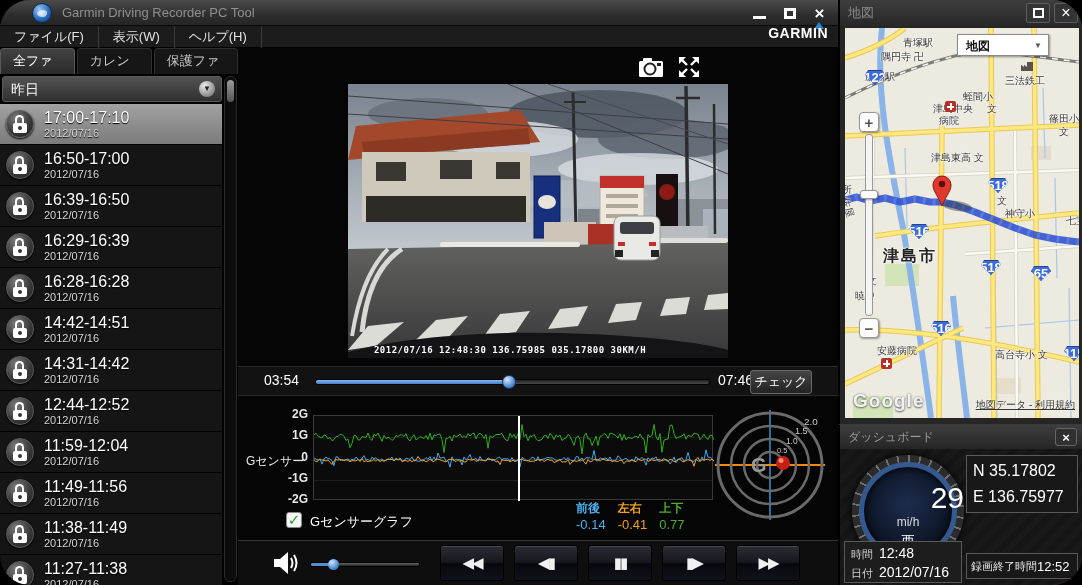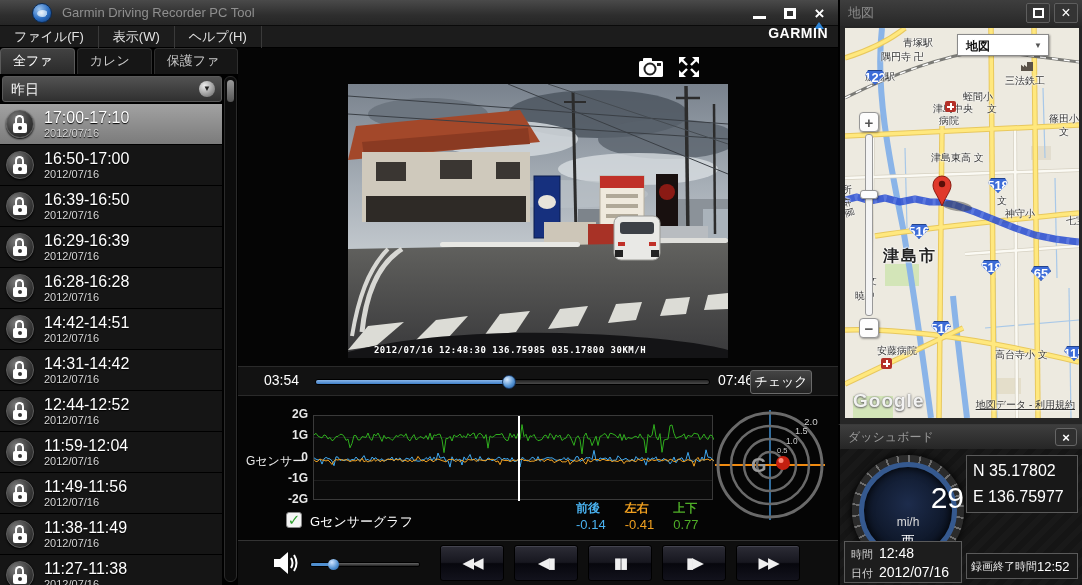--- a/index.html
+++ b/index.html
@@ -1,17 +1,17 @@
 <!DOCTYPE html>
 <html><head>
 <meta charset="utf-8">
 <style>
   html,body{margin:0;padding:0;background:#000;}
   *{box-sizing:border-box;font-family:"Liberation Sans","DejaVu Sans",sans-serif;}
-  #root{position:relative;width:1082px;height:585px;background:#701a75;overflow:hidden;}
+  #root{position:relative;width:1082px;height:585px;background:#701a75;overflow:hidden;border-radius:30px;}
 
   
   .main-win{position:absolute;left:0;top:0;width:838px;height:585px;background:#101010;}
   .titlebar{position:absolute;left:0;top:0;width:838px;height:26px;
     background:linear-gradient(#4a4a4a,#2e2e2e 60%,#252525);border-bottom:1px solid #0a0a0a;}
   .app-icon{position:absolute;left:32px;top:3px;width:20px;height:20px;border-radius:50%;
     background:radial-gradient(circle at 35% 30%,#9cc4ee,#2a6cc0 55%,#123a72);border:1px solid #0c2a52;}
   .app-icon::after{content:'';position:absolute;left:4px;top:6px;width:11px;height:7px;border-radius:50%;
     background:radial-gradient(circle at 40% 40%,#fff,#bcd8f4 70%,transparent 72%);opacity:.85;}
   .app-title{position:absolute;left:62px;top:0;line-height:26px;font-size:13px;color:#8f8f8f;}
@@ -83,21 +83,21 @@
   .gpanel{position:absolute;left:0;top:352px;width:600px;height:140px;background:#050505;}
   .g-axis-title{position:absolute;left:8px;top:53px;font-size:12px;color:#e8e8e8;}
   .gtick{position:absolute;right:0;width:40px;text-align:right;font-size:12px;font-weight:bold;color:#e8e8e8;}
   .g-graph{position:absolute;left:75px;top:15px;width:400px;height:85px;background:#0b0b0b;
     border:1px solid #3a3a3a;}
   .gridline{position:absolute;left:0;width:100%;height:1px;background:#1e1e1e;}
   .g-cursor{position:absolute;top:0;width:2px;height:85px;background:#fff;}
   .g-check{position:absolute;left:48px;top:112px;width:16px;height:16px;border-radius:3px;background:#f4f4f4;
     border:1px solid #888;color:#2e9e2e;font-size:15px;font-weight:bold;line-height:14px;text-align:center;}
   .g-check-label{position:absolute;left:72px;top:113px;font-size:13px;color:#fff;}
-  .g-legend{position:absolute;left:338px;top:100px;display:flex;gap:19px;text-align:right;}
+  .g-legend{position:absolute;left:338px;top:100px;display:flex;gap:12px;text-align:right;}
   .lg-item{display:flex;flex-direction:column;align-items:flex-start;}
   .lg-label{font-size:12px;font-weight:bold;}
   .lg-value{font-size:13px;}
   .g-gauge{position:absolute;left:477px;top:10px;width:110px;height:110px;}
   .glabel{position:absolute;color:#ccc;text-shadow:0 1px 1px #000;}
   .g-letter{position:absolute;left:36px;top:44px;font-size:20px;font-weight:bold;color:#9a9a9a;}
 
   .transport{position:absolute;left:0;top:492px;width:600px;height:45px;background:#0e0e0e;
     border-top:1px solid #333;}
   .vol-track{position:absolute;left:72px;top:21px;width:110px;height:5px;border-radius:2px;

